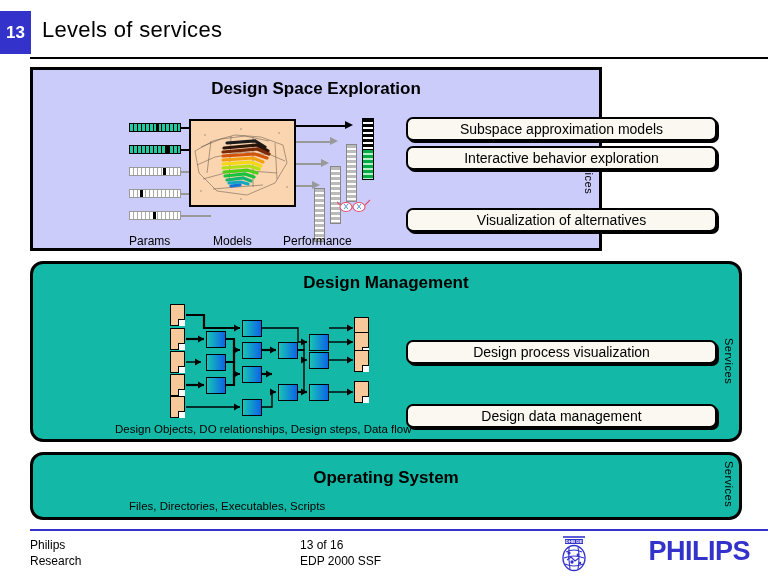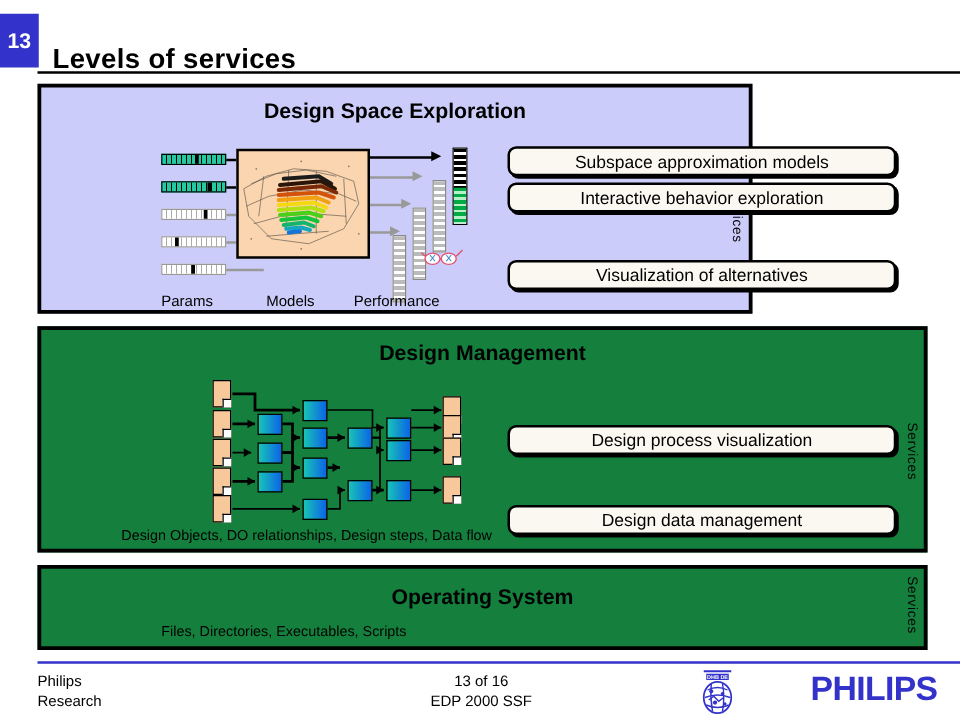--- a/index.html
+++ b/index.html
@@ -24,41 +24,41 @@
     color: #ffffff;
     font-size: 17px;
     font-weight: bold;
     display: flex;
     align-items: center;
     justify-content: center;
     letter-spacing: 0px;
   }
   .slide-title {
     position: absolute;
-    left: 42px; top: 34px;
+    left: 42px; top: 17px;
     font-size: 22px;
-    font-weight: bold;
+    font-weight: normal;
     color: #000000;
     letter-spacing: 0.3px;
   }
   .title-rule {
     position: absolute;
     left: 30px; top: 57px;
     width: 738px; height: 2px;
     background: #000000;
   }
 
   
   .panel {
     position: absolute;
     border: 3px solid #000000;
     box-sizing: border-box;
   }
   .panel-lavender { background: #CCCCFA; }
-  .panel-gray { background: #15803d; }
+  .panel-gray { background: #14b8a6; border-radius: 13px; }
 
   .panel-title {
     position: absolute;
     left: 0; right: 0;
     text-align: center;
     font-size: 17px;
     font-weight: bold;
     color: #000000;
   }
   .panel-caption {
@@ -215,21 +215,20 @@
   .footer-left {
     position: absolute;
     left: 30px; top: 537px;
     font-size: 12px; color: #000000;
     line-height: 16px;
   }
   .footer-center {
     position: absolute;
     left: 300px; top: 537px;
     width: 170px;
-    text-align: center;
     font-size: 12px; color: #000000;
     line-height: 16px;
   }
   .philips-word {
     position: absolute;
     right: 18px; top: 536px;
     font-size: 27px;
     font-weight: bold;
     color: #3333CC;
     letter-spacing: -0.5px;
@@ -369,21 +368,21 @@
     <div class="svc-btn" style="left:373px; top:76px; width:311px; height:24px;">Interactive behavior exploration</div>
     <div class="svc-btn" style="left:373px; top:138px; width:311px; height:24px;">Visualization of alternatives</div>
   </div>
 
   <div class="panel panel-gray" style="left:30px; top:261px; width:712px; height:181px;">
 
     <div class="panel-title" style="top:9px;">Design Management</div>
 
     <div class="services-label" style="right:4px; top:74px;">Services</div>
 
-    <div class="panel-caption" style="left:28px; top:159px;padding-left:36px;">Design Objects, DO relationships, Design steps, Data flow</div>
+    <div class="panel-caption" style="left:46px; top:159px;padding-left:36px;">Design Objects, DO relationships, Design steps, Data flow</div>
 
     <div style="position:absolute; left:115px; top:38px; width:228px; height:114px;">
 
       <svg width="228" height="114" viewBox="0 0 228 114" style="position:absolute; left:0; top:0;">
         <g stroke="#000000" fill="none">
           <path d="M38 13 L56 13 L56 26 L92 26" stroke-width="2.2"></path>
           <path d="M38 37 L56 37" stroke-width="2.2"></path>
           <path d="M38 60 L53 60" stroke-width="1.4"></path>
           <path d="M38 83 L56 83" stroke-width="2.2"></path>
           <path d="M38 105 L92 105" stroke-width="1.4"></path>

